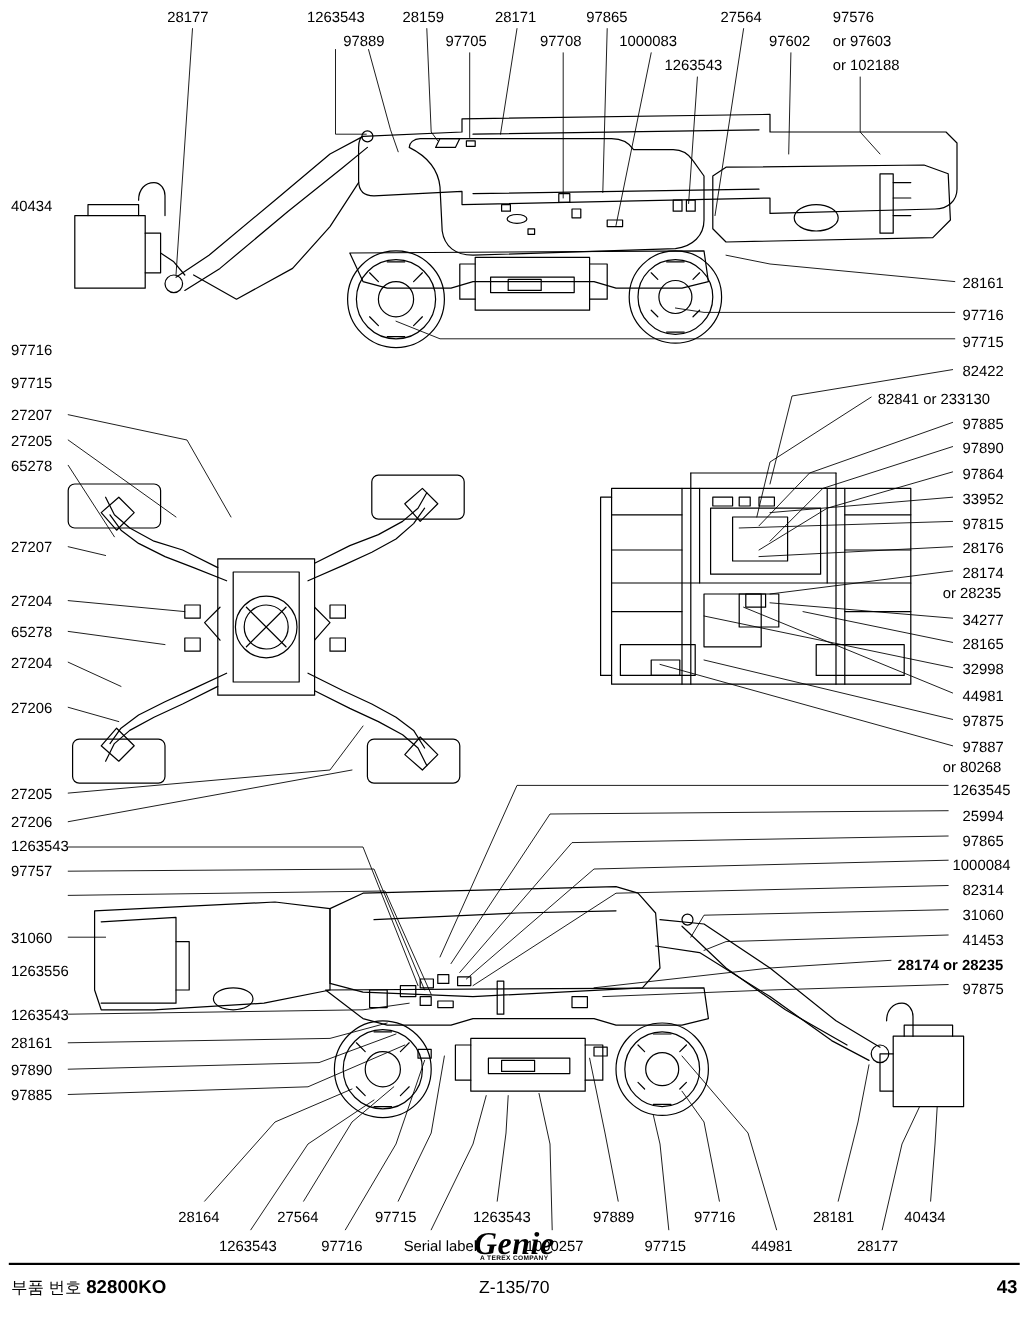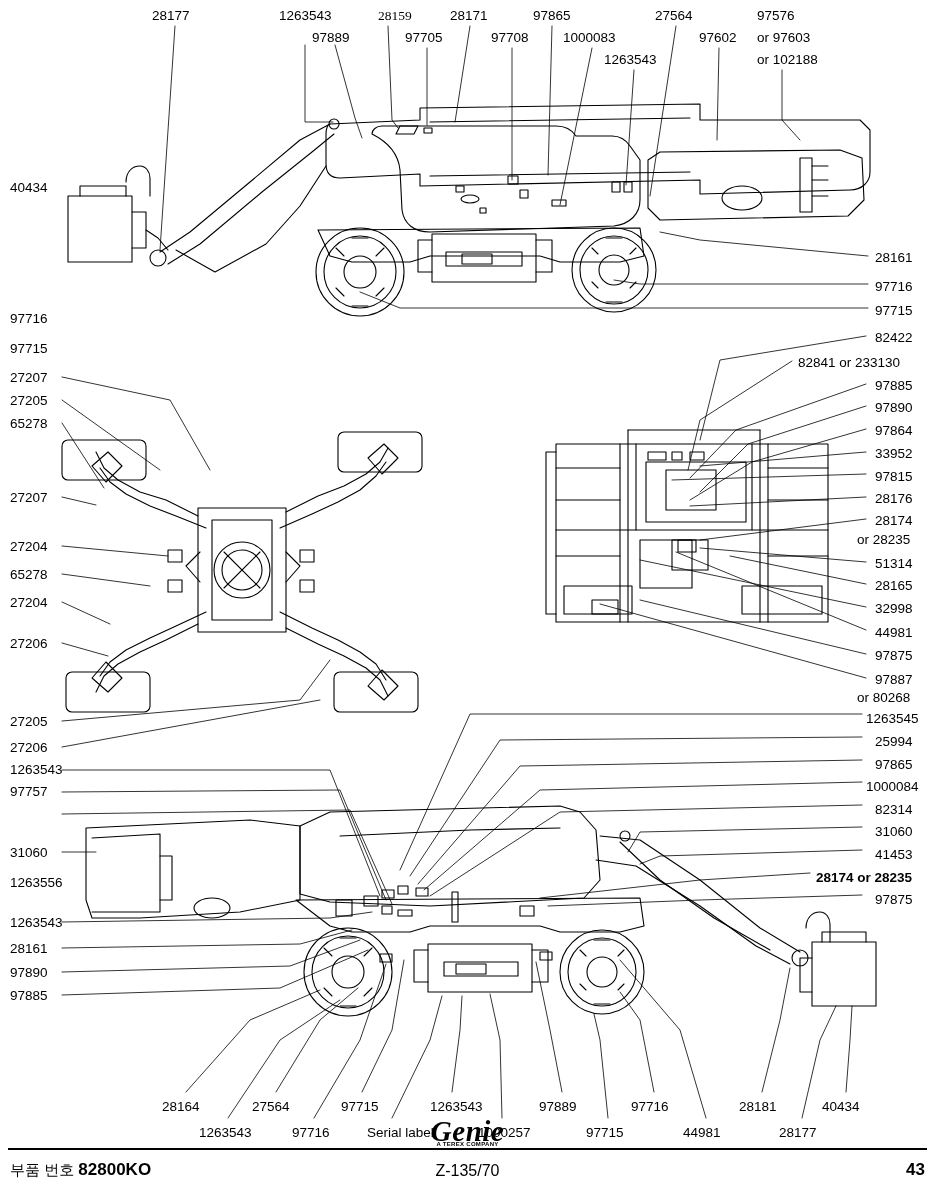--- a/index.html
+++ b/index.html
@@ -348,21 +348,21 @@
         <path d="M762 1092 L780 1020 L790 968"></path>
         <path d="M802 1118 L820 1040 L836 1006"></path>
         <path d="M846 1092 L850 1040 L852 1006"></path>
       </g>
     </g>
   </svg>
 
   <div class="lbl" style="left:152px; top:8px;">28177</div>
   <div class="lbl" style="left:279px; top:8px;">1263543</div>
   <div class="lbl" style="left:312px; top:30px;">97889</div>
-  <div class="lbl" style="left:378px; top:8px;font-family:Liberation Serif, serif;">28159</div>
+  <div class="lbl" style="left:366px; top:8px;">28159</div>
   <div class="lbl" style="left:405px; top:30px;">97705</div>
   <div class="lbl" style="left:450px; top:8px;">28171</div>
   <div class="lbl" style="left:491px; top:30px;">97708</div>
   <div class="lbl" style="left:533px; top:8px;">97865</div>
   <div class="lbl" style="left:563px; top:30px;">1000083</div>
   <div class="lbl" style="left:604px; top:52px;">1263543</div>
   <div class="lbl" style="left:655px; top:8px;">27564</div>
   <div class="lbl" style="left:699px; top:30px;">97602</div>
   <div class="lbl" style="left:757px; top:8px;">97576</div>
   <div class="lbl" style="left:757px; top:30px;">or 97603</div>
@@ -397,21 +397,21 @@
   <div class="lbl" style="left:875px; top:330px;">82422</div>
   <div class="lbl" style="left:798px; top:355px;">82841 or 233130</div>
   <div class="lbl" style="left:875px; top:378px;">97885</div>
   <div class="lbl" style="left:875px; top:400px;">97890</div>
   <div class="lbl" style="left:875px; top:423px;">97864</div>
   <div class="lbl" style="left:875px; top:446px;">33952</div>
   <div class="lbl" style="left:875px; top:469px;">97815</div>
   <div class="lbl" style="left:875px; top:491px;">28176</div>
   <div class="lbl" style="left:875px; top:513px;">28174</div>
   <div class="lbl" style="left:857px; top:532px;">or 28235</div>
-  <div class="lbl" style="left:875px; top:556px;">51314</div>
+  <div class="lbl" style="left:875px; top:556px;">34277</div>
   <div class="lbl" style="left:875px; top:578px;">28165</div>
   <div class="lbl" style="left:875px; top:601px;">32998</div>
   <div class="lbl" style="left:875px; top:625px;">44981</div>
   <div class="lbl" style="left:875px; top:648px;">97875</div>
   <div class="lbl" style="left:875px; top:672px;">97887</div>
   <div class="lbl" style="left:857px; top:690px;">or 80268</div>
 
   <div class="lbl" style="left:866px; top:711px;">1263545</div>
   <div class="lbl" style="left:875px; top:734px;">25994</div>
   <div class="lbl" style="left:875px; top:757px;">97865</div>

